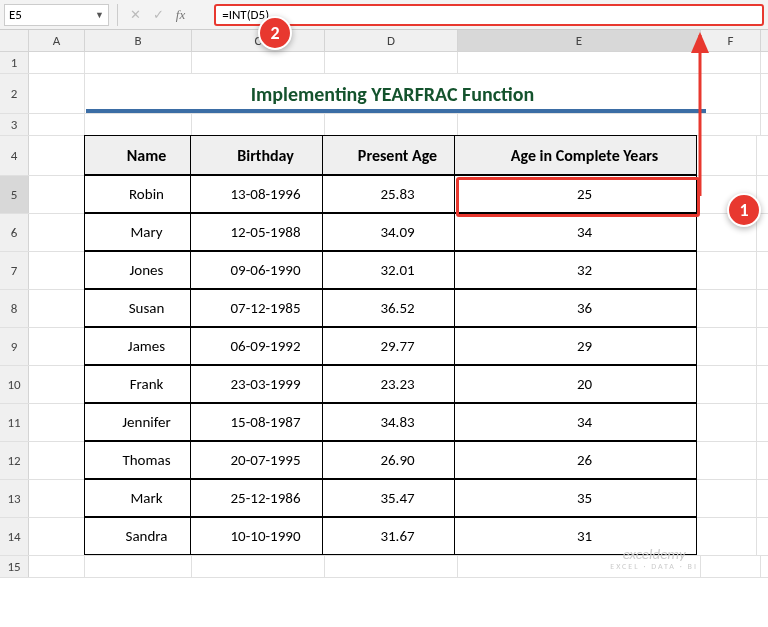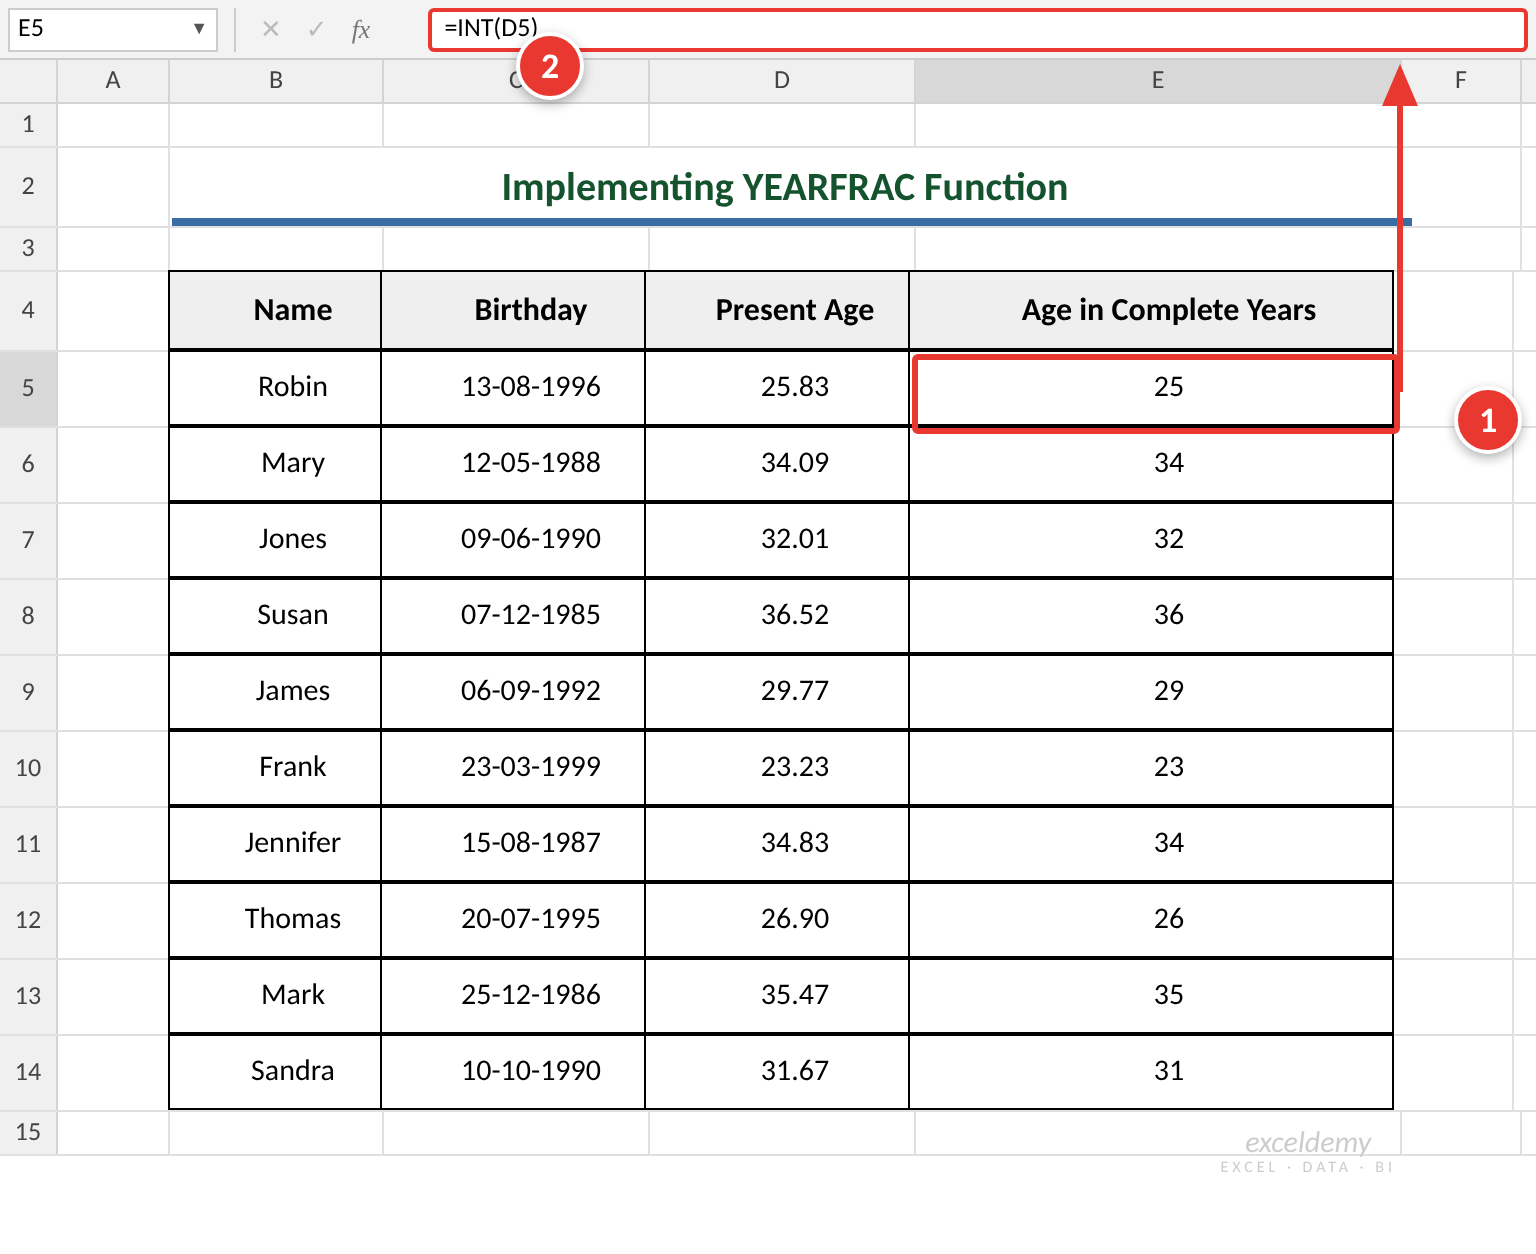--- a/index.html
+++ b/index.html
@@ -196,21 +196,21 @@
 
   .arrow-overlay {
     position: absolute;
     z-index: 10;
     pointer-events: none;
   }
 
   .watermark {
     position: absolute;
     right: 70px;
-    bottom: 38px;
+    bottom: 56px;
     font-size: 15px;
     color: #ccc;
     font-style: italic;
     text-align: center;
     line-height: 1.1;
   }
   .watermark .sub {
     font-size: 8px;
     letter-spacing: 2px;
     font-style: normal;
@@ -334,21 +334,21 @@
         <div class="cell tbl-cell col-D">29.77</div>
         <div class="cell tbl-cell col-E">29</div>
         <div class="cell col-F"></div>
       </div>
       <div class="row data-row">
         <div class="row-h">10</div>
         <div class="cell col-A"></div>
         <div class="cell tbl-cell col-B">Frank</div>
         <div class="cell tbl-cell col-C">23-03-1999</div>
         <div class="cell tbl-cell col-D">23.23</div>
-        <div class="cell tbl-cell col-E">23</div>
+        <div class="cell tbl-cell col-E">20</div>
         <div class="cell col-F"></div>
       </div>
       <div class="row data-row">
         <div class="row-h">11</div>
         <div class="cell col-A"></div>
         <div class="cell tbl-cell col-B">Jennifer</div>
         <div class="cell tbl-cell col-C">15-08-1987</div>
         <div class="cell tbl-cell col-D">34.83</div>
         <div class="cell tbl-cell col-E">34</div>
         <div class="cell col-F"></div>

